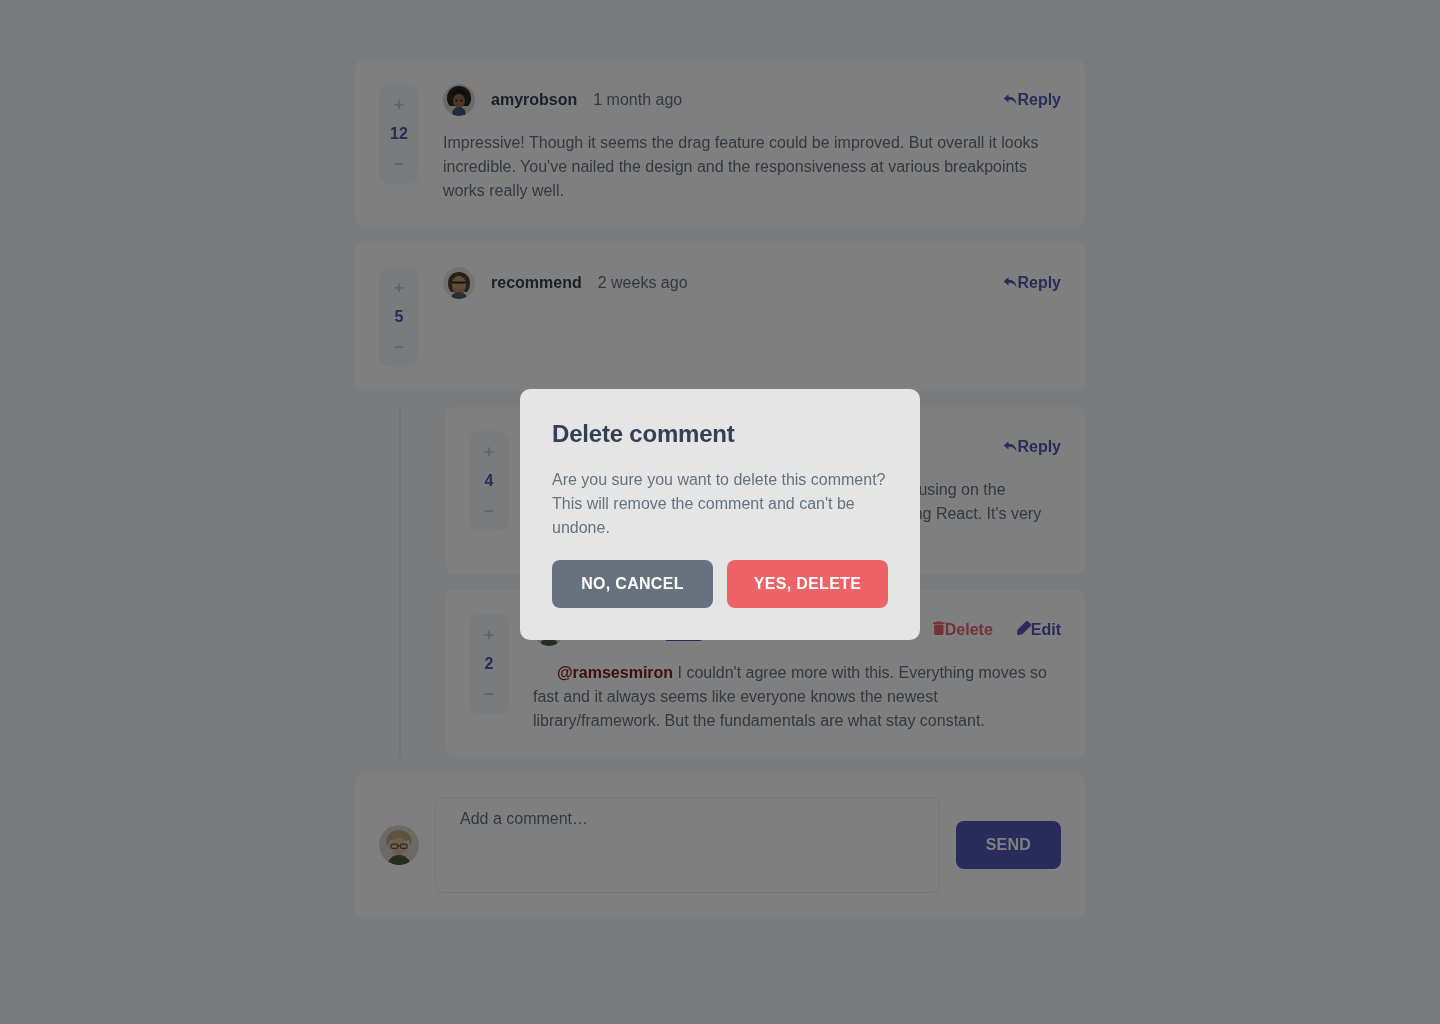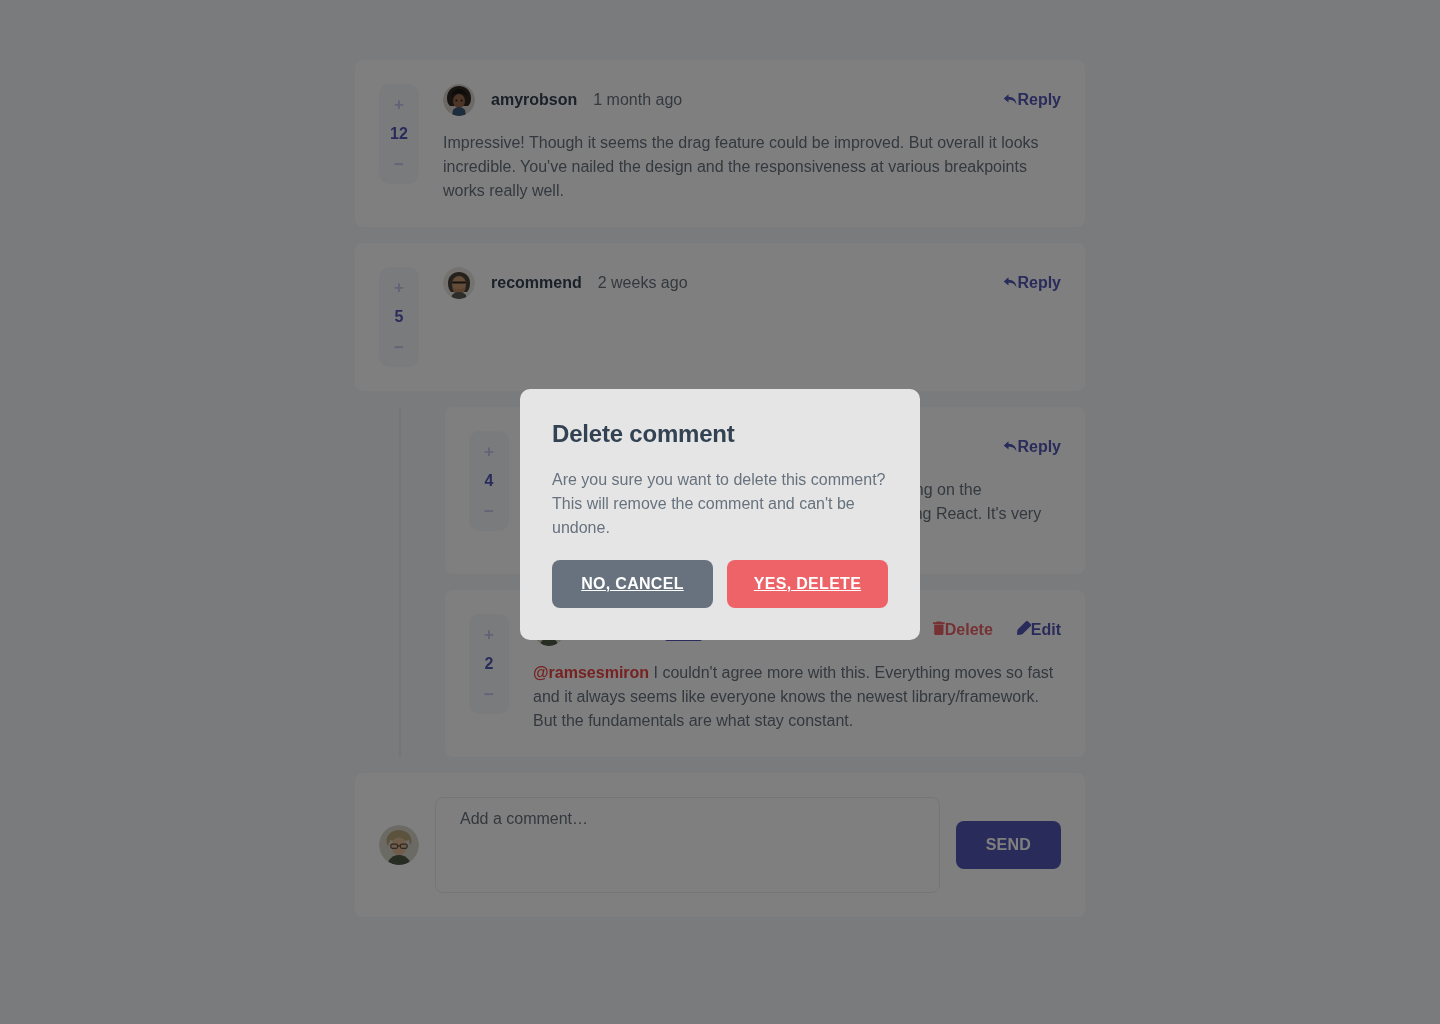--- a/index.html
+++ b/index.html
@@ -138,21 +138,21 @@
   }
   .act.reply { color: #5357b6; }
   .act.edit  { color: #5357b6; justify-content: space-between; }
   .act.del   { color: #ed6368; }
 
   .ctext {
     font-size: 16px;
     line-height: 1.5;
     color: #67727e;
   }
-  .mention { color: #ef4444; font-weight: 700; }
+  .mention { color: #7f1d1d; font-weight: 700; margin-left: 24px; }
 
   
   .replies {
     margin-left: 44px;
     padding-left: 44px;
     border-left: 2px solid #e9ebf0;
   }
 
   
   .addbox {
@@ -229,21 +229,20 @@
     flex: 1 1 0;
     height: 48px;
     border: none;
     border-radius: 8px;
     color: #fff;
     font-family: inherit;
     font-size: 16px;
     font-weight: 700;
     letter-spacing: .3px;
     cursor: pointer;
-    text-decoration: underline;
   }
   .mbtn.cancel { background: #67727e; }
   .mbtn.confirm { background: #ed6368; }
 </style>
 </head>
 <body>
 
 <div id="page">
   <div class="feed">
 

